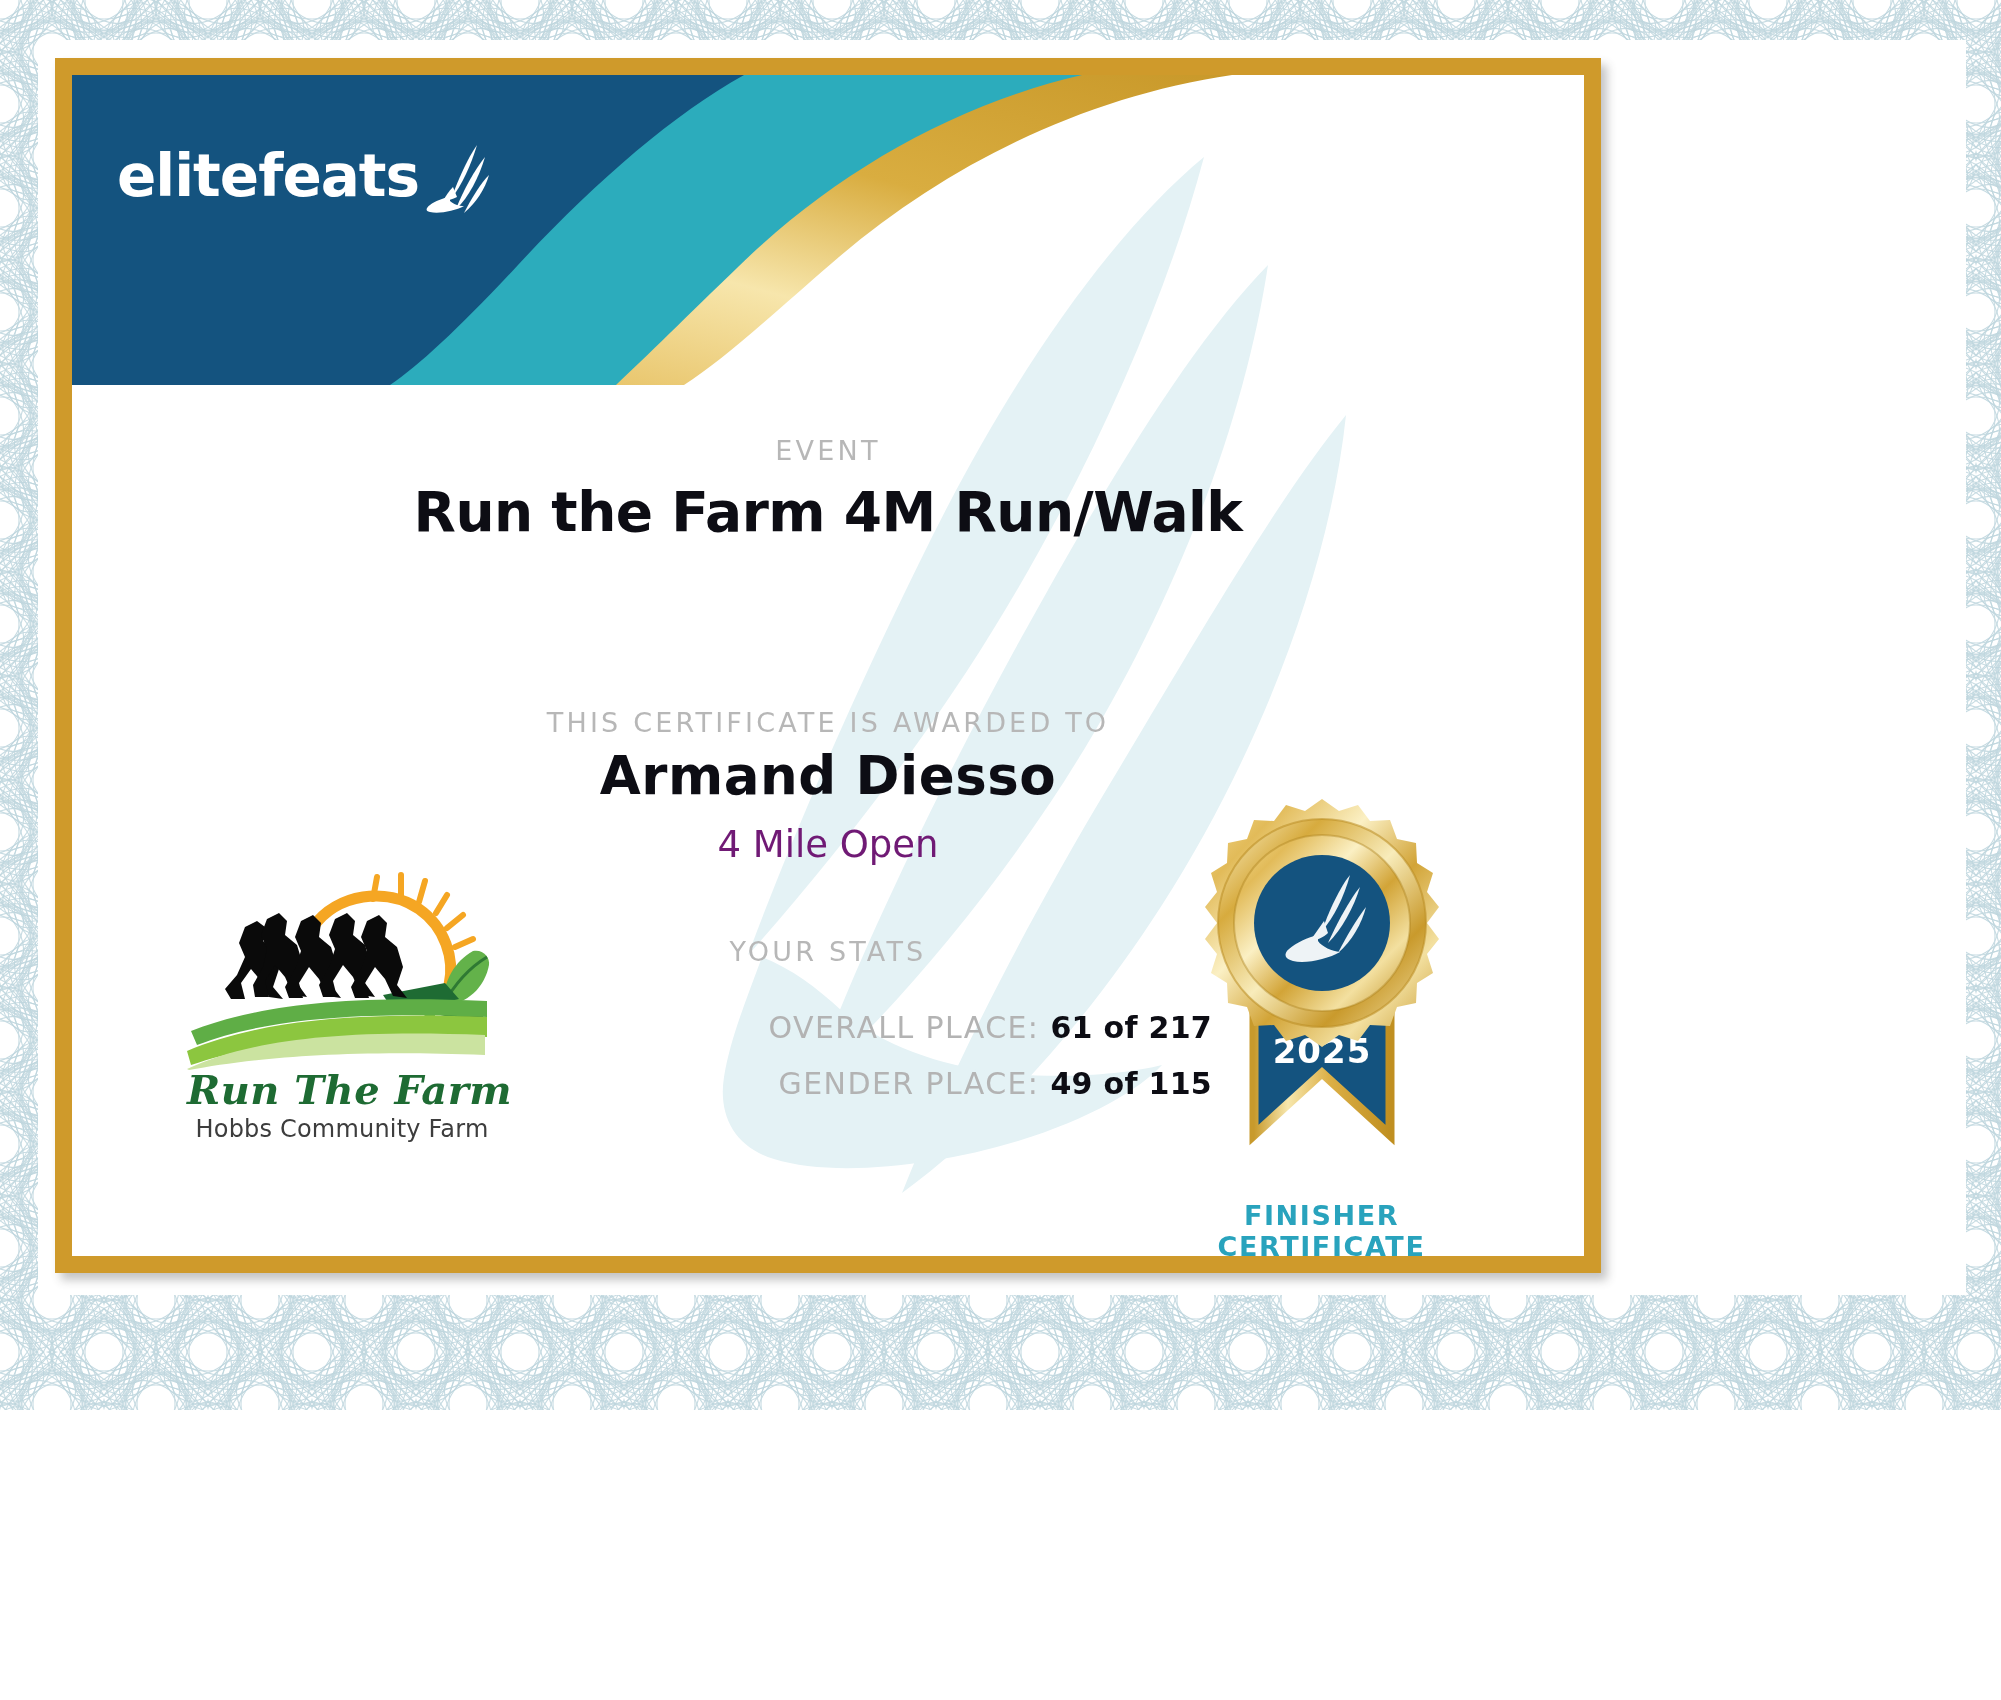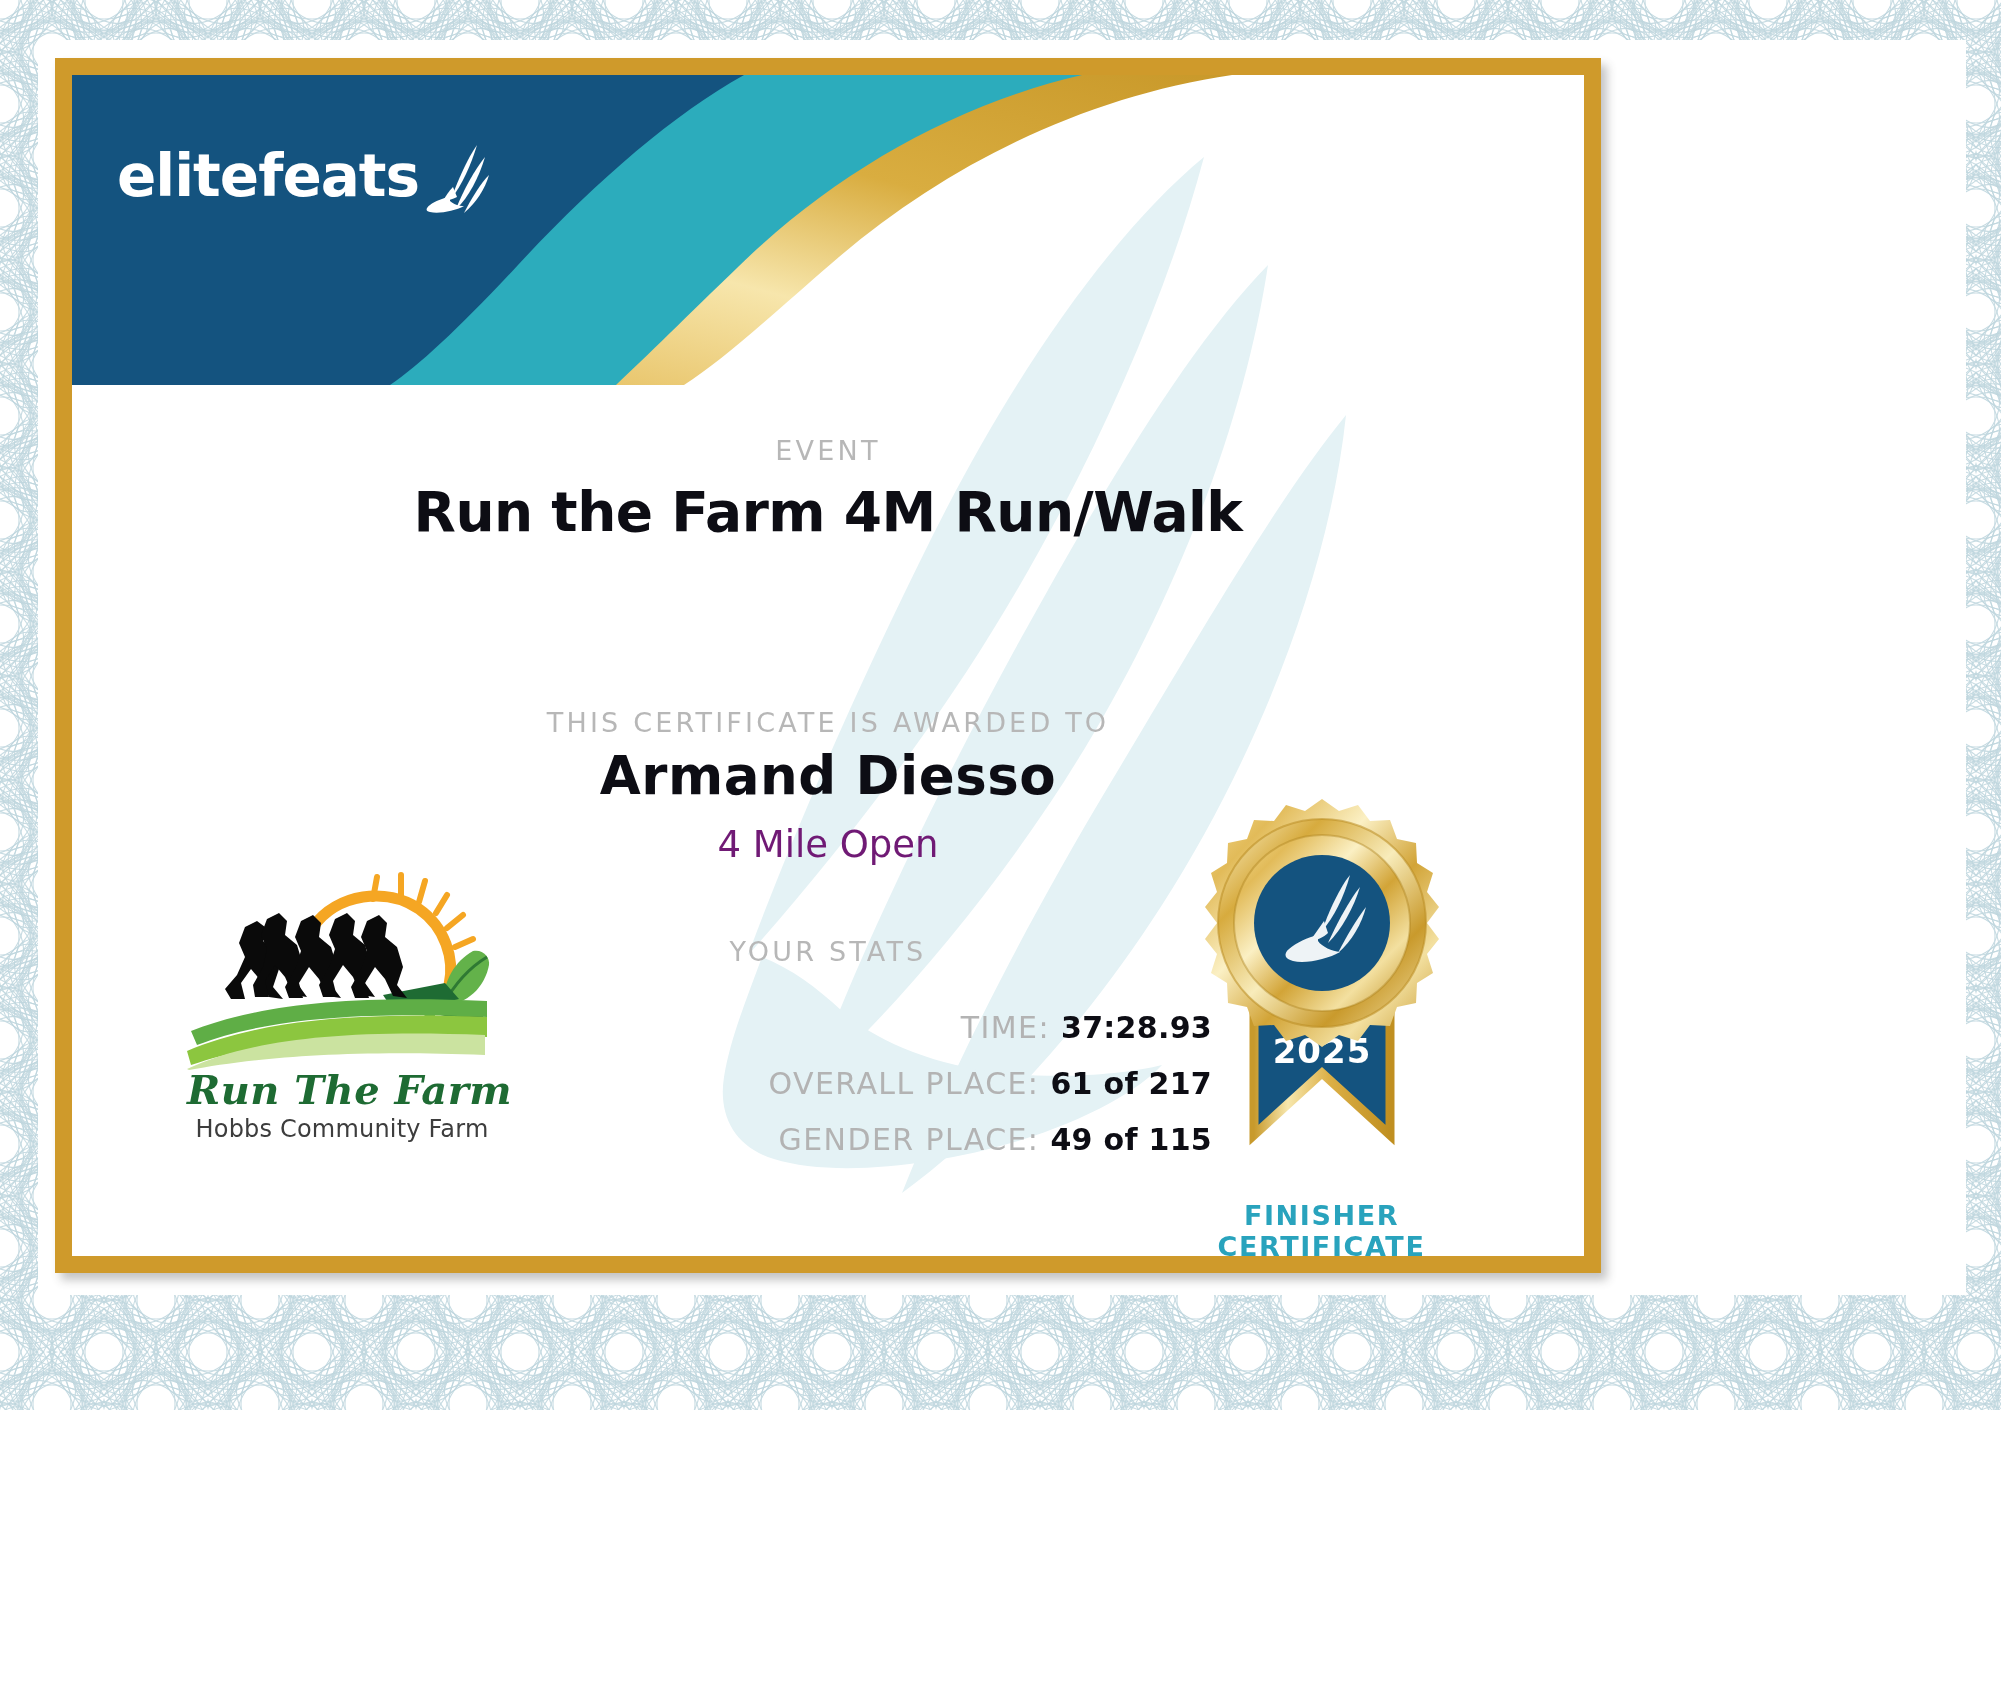--- a/index.html
+++ b/index.html
@@ -301,24 +301,20 @@
       <div class="center-col kicker" id="awarded-label">THIS CERTIFICATE IS AWARDED TO</div>
 
       <div class="center-col name" id="recipient-name">Armand Diesso</div>
 
       <div class="center-col division" id="division">4 Mile Open</div>
 
       <div class="center-col kicker" id="stats-label">YOUR STATS</div>
 
       <div id="stats">
         <div class="stat-row">
-          <span class="stat-label">TIME:</span>
-          <span class="stat-value">37:28.93</span>
-        </div>
-        <div class="stat-row">
           <span class="stat-label">OVERALL PLACE:</span>
           <span class="stat-value">61 of 217</span>
         </div>
         <div class="stat-row">
           <span class="stat-label">GENDER PLACE:</span>
           <span class="stat-value">49 of 115</span>
         </div>
       </div>
 
       <div id="farm-logo">

